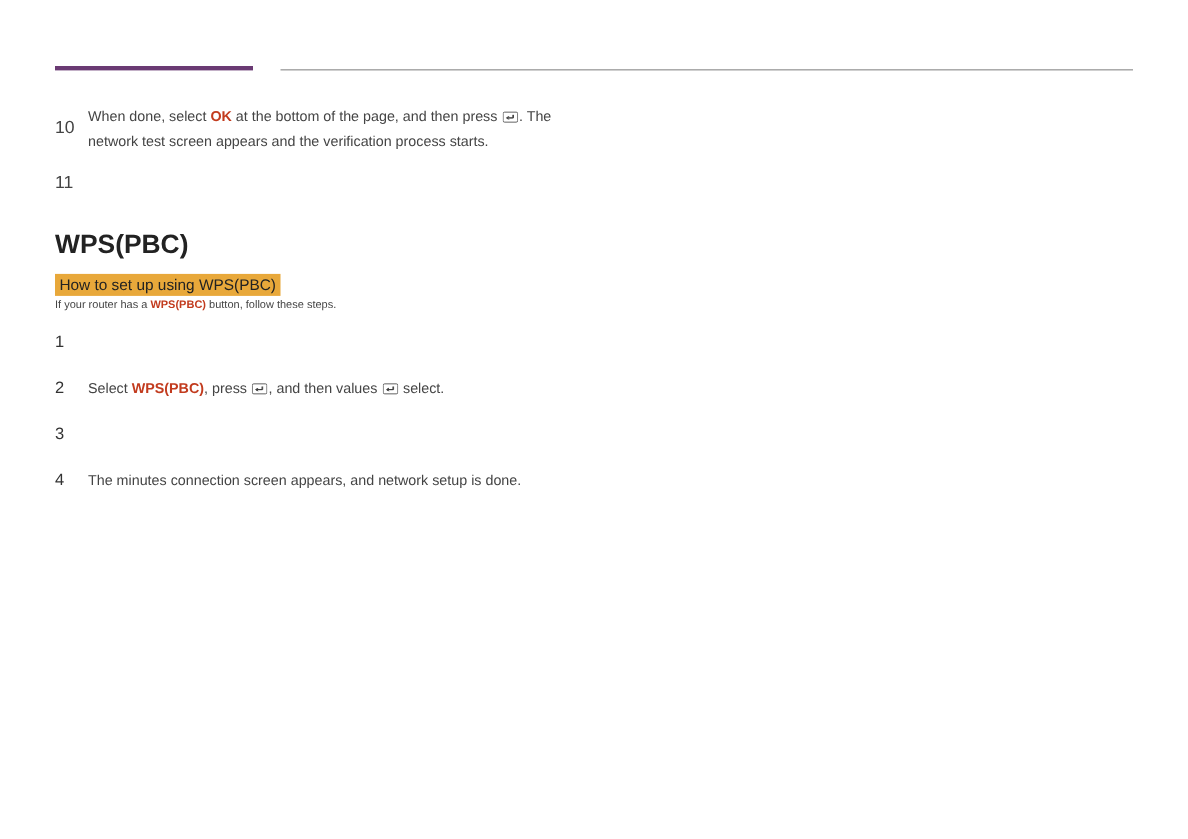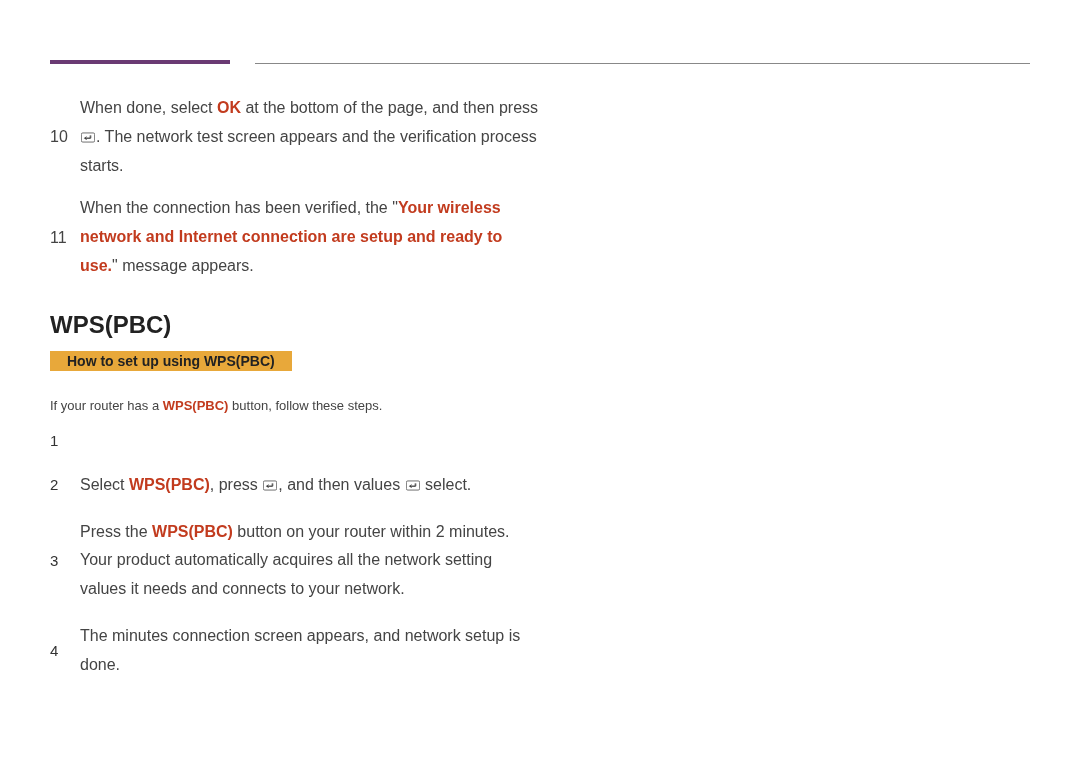--- a/index.html
+++ b/index.html
@@ -49,21 +49,21 @@
     }
     .step-num-small {
       font-size: 15px;
       font-weight: 400;
       color: #333;
       width: 30px;
       flex-shrink: 0;
       line-height: 1.6;
     }
     .step-body {
-      font-size: 16px;
+      font-size: 13px;
       color: #444;
       line-height: 1.8;
       max-width: 460px;
     }
     .hl {
       color: #c23b1e;
       font-weight: 600;
     }
     .icon-enter {
       display: inline-flex;
@@ -80,27 +80,27 @@
       font-size: 24px;
       font-weight: 700;
       color: #222;
       margin-bottom: 12px;
       margin-top: 20px;
     }
     .subsection {
       display: inline-block;
       background: #e8a83a;
       color: #222;
-      font-weight: 700;
+      font-weight: 400;
       font-size: 14px;
-      padding: 2px 17px;
-      margin-bottom: 27px;
+      padding: 2px 4px;
+      margin-bottom: 3px;
     }
     .intro-text {
-      font-size: 13px;
+      font-size: 10px;
       color: #444;
       margin-bottom: 16px;
     }
     .steps-bottom .step-row {
       margin-bottom: 18px;
     }
   </style>
 </head>
 <body>
 
@@ -117,21 +117,20 @@
       <div class="step-body"><span>When done, select </span><span class="hl">OK</span><span> at the bottom of the page, and then press </span><span class="icon-enter">
           <svg viewBox="0 0 20 14">
             <rect x="0.5" y="0.5" width="19" height="13" rx="2" fill="none" stroke="#333" stroke-width="1"></rect>
             <path d="M5 9 L5 5 L13 5 M13 5 L11 3 M13 5 L11 7" fill="none" stroke="#333" stroke-width="1" transform="rotate(180 9 6) translate(0 -1)"></path>
             <path d="M14 4 L14 8 L6 8 M6 8 L8 6 M6 8 L8 10" fill="none" stroke="#333" stroke-width="1.2"></path>
           </svg>
         </span><span>. The network test screen appears and the verification process starts.</span></div>
     </div>
     <div class="step-row">
       <div class="step-num">11</div>
-      <div class="step-body"><span>When the connection has been verified, the "</span><span class="hl">Your wireless network and Internet connection are setup and ready to use.</span><span>" message appears.</span></div>
     </div>
   </div>
 
 <div class="section-title">WPS(PBC)</div>
 <div class="subsection">How to set up using WPS(PBC)</div>
 <div class="intro-text" id="intro-text"><span>If your router has a </span><span class="hl">WPS(PBC)</span><span> button, follow these steps.</span></div>
 
 <div class="steps-bottom" id="lower-steps">
     <div class="step-row">
       <div class="step-num-small">1</div>
@@ -147,21 +146,20 @@
         </span><span>, and then values </span><span class="icon-enter">
           <svg viewBox="0 0 20 14">
             <rect x="0.5" y="0.5" width="19" height="13" rx="2" fill="none" stroke="#333" stroke-width="1"></rect>
             <path d="M5 9 L5 5 L13 5 M13 5 L11 3 M13 5 L11 7" fill="none" stroke="#333" stroke-width="1" transform="rotate(180 9 6) translate(0 -1)"></path>
             <path d="M14 4 L14 8 L6 8 M6 8 L8 6 M6 8 L8 10" fill="none" stroke="#333" stroke-width="1.2"></path>
           </svg>
         </span><span> select.</span></div>
     </div>
     <div class="step-row">
       <div class="step-num-small">3</div>
-      <div class="step-body"><span>Press the </span><span class="hl">WPS(PBC)</span><span> button on your router within 2 minutes. Your product automatically acquires all the network setting values it needs and connects to your network.</span></div>
     </div>
     <div class="step-row">
       <div class="step-num-small">4</div>
       <div class="step-body"><span>The minutes connection screen appears, and network setup is done.</span></div>
     </div>
   </div>
 
 
 
 

